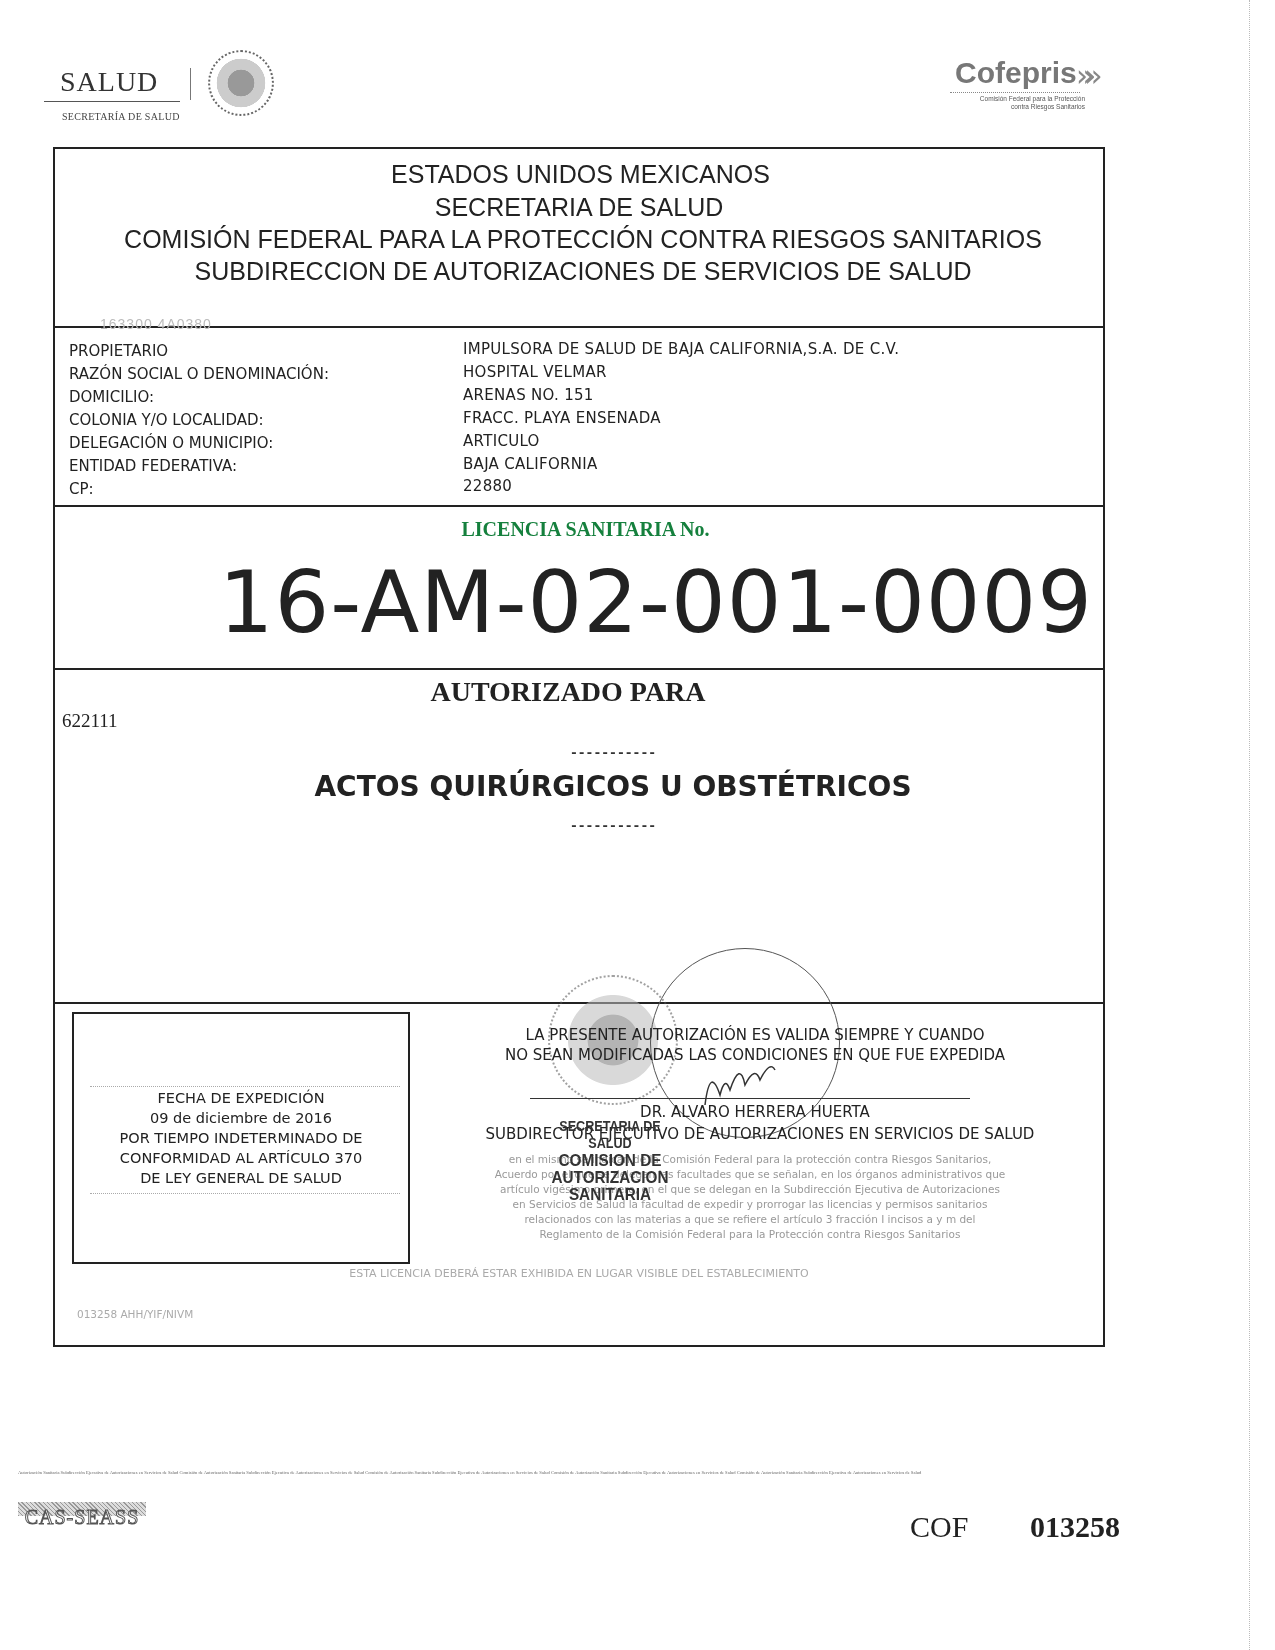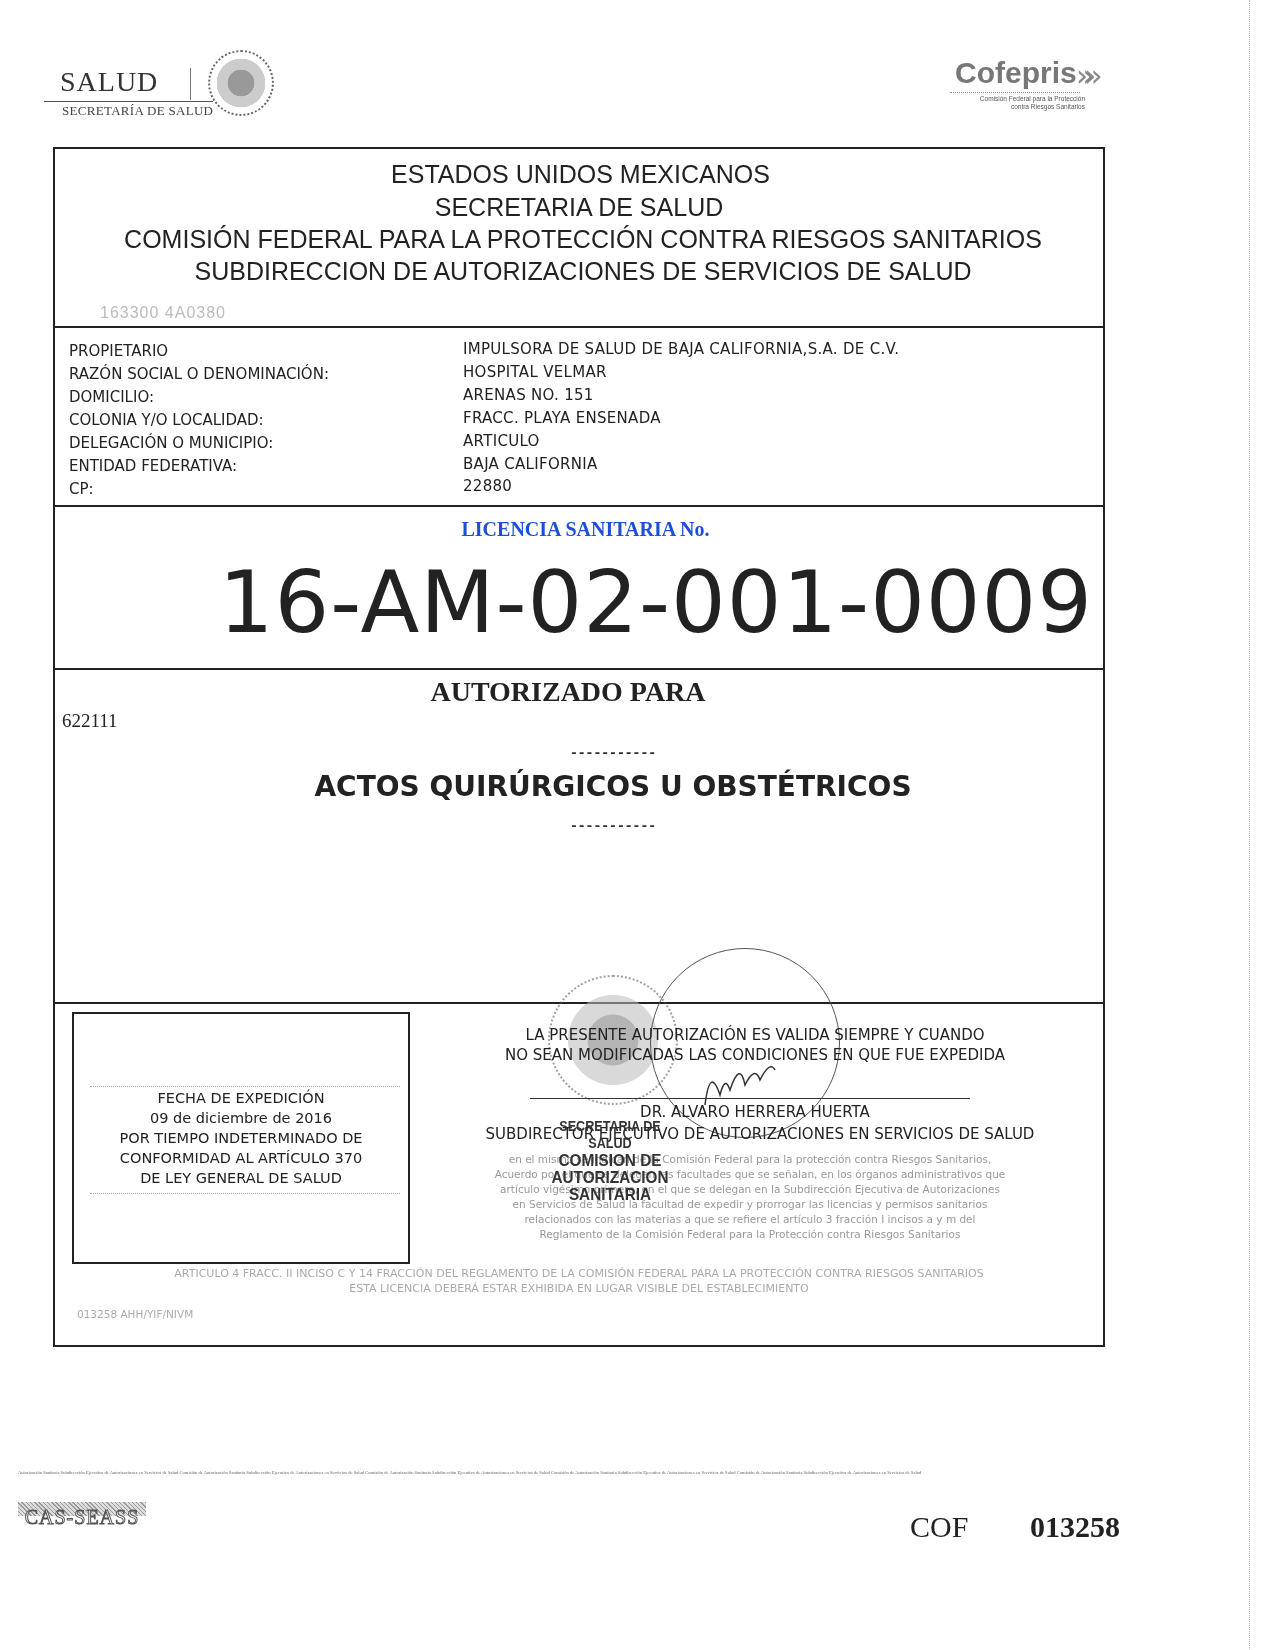--- a/index.html
+++ b/index.html
@@ -9,22 +9,22 @@
     font-family: "DejaVu Sans", sans-serif;
   }
   .abs { position: absolute; }
   
   .salud-word {
     left: 60px; top: 66px; font-family: "Liberation Serif", serif;
     font-size: 28px; letter-spacing: 1px; color: #333;
   }
   .salud-sub {
     left: 44px; top: 101px; font-family: "Liberation Serif", serif;
-    font-size: 13px; color: #444; letter-spacing: 0.3px;
-    border-top: 1px solid #555; padding-top: 1px; padding-left: 18px;
+    font-size: 10px; color: #444; letter-spacing: 0.3px;
+    border-top: 1px solid #555; padding-top: 9px; padding-left: 18px;
   }
   .salud-divider { left: 190px; top: 68px; width: 1px; height: 32px; background: #777; }
   .seal {
     left: 208px; top: 50px; width: 66px; height: 66px; border-radius: 50%;
     border: 2px dotted #666; box-sizing: border-box;
     background: radial-gradient(circle, #999 0 30%, #ccc 31% 55%, #fff 56%);
   }
   .cofepris-word {
     left: 955px; top: 56px; font-family: "Liberation Sans", sans-serif;
     font-size: 30px; color: #777; letter-spacing: 0px; font-weight: bold;
@@ -42,33 +42,33 @@
     border: 2px solid #222; box-sizing: border-box;
   }
   .hline { position: absolute; left: 53px; width: 1052px; height: 0; border-top: 2px solid #222; }
 
   .hdr-line {
     position: absolute; left: 53px; width: 1052px; text-align: center;
     font-family: "Liberation Sans", sans-serif; font-weight: normal; color: #222;
     font-size: 25px;
   }
   .faint-code {
-    left: 100px; top: 304px; font-size: 16px; color: #bbb;
+    left: 100px; top: 316px; font-size: 14px; color: #bbb;
     font-family: "Liberation Sans", sans-serif; letter-spacing: 1px;
   }
 
   .field-label, .field-value {
     position: absolute; font-family: "DejaVu Sans", sans-serif; font-size: 15px; color: #222;
   }
   .field-label { left: 69px; }
   .field-value { left: 463px; letter-spacing: 0.3px; }
 
   .lic-title {
     left: 53px; width: 1065px; top: 518px; text-align: center;
-    font-family: "Liberation Serif", serif; font-weight: bold; font-size: 20px; color: #1d4ed8;
+    font-family: "Liberation Serif", serif; font-weight: bold; font-size: 20px; color: #15803d;
   }
   .lic-number {
     left: 53px; width: 1040px; top: 552px; text-align: right;
     font-family: "DejaVu Sans", sans-serif; font-size: 86px; color: #222; letter-spacing: 1px;
   }
   .auth-title {
     left: 53px; width: 1030px; top: 676px; text-align: center;
     font-family: "Liberation Serif", serif; font-weight: bold; font-size: 28px; color: #222;
   }
   .scian-code {
@@ -245,21 +245,20 @@
   <div>Reglamento de la Comisión Federal para la Protección contra Riesgos Sanitarios</div>
 </div>
 <div class="abs stamp-text">
   <div style="font-size:14px">SECRETARIA DE SALUD</div>
   <div>COMISION DE</div>
   <div>AUTORIZACION</div>
   <div>SANITARIA</div>
 </div>
 
 <div class="abs article-text">
-  <div>ARTICULO 4 FRACC. II INCISO C Y 14 FRACCIÓN DEL REGLAMENTO DE LA COMISIÓN FEDERAL PARA LA PROTECCIÓN CONTRA RIESGOS SANITARIOS</div>
   <div>ESTA LICENCIA DEBERÁ ESTAR EXHIBIDA EN LUGAR VISIBLE DEL ESTABLECIMIENTO</div>
 </div>
 <div class="abs ref-code">013258 AHH/YIF/NIVM</div>
 
 <div class="abs microtext">Autorización Sanitaria Subdirección Ejecutiva de Autorizaciones en Servicios de Salud Comisión de Autorización Sanitaria Subdirección Ejecutiva de Autorizaciones en Servicios de Salud Comisión de Autorización Sanitaria Subdirección Ejecutiva de Autorizaciones en Servicios de Salud Comisión de Autorización Sanitaria Subdirección Ejecutiva de Autorizaciones en Servicios de Salud Comisión de Autorización Sanitaria Subdirección Ejecutiva de Autorizaciones en Servicios de Salud</div>
 <div class="abs cas-badge">CAS-SEASS</div>
 <div class="abs cof-label">COF</div>
 <div class="abs cof-number">013258</div>
 <div class="abs scan-edge"></div>
 

